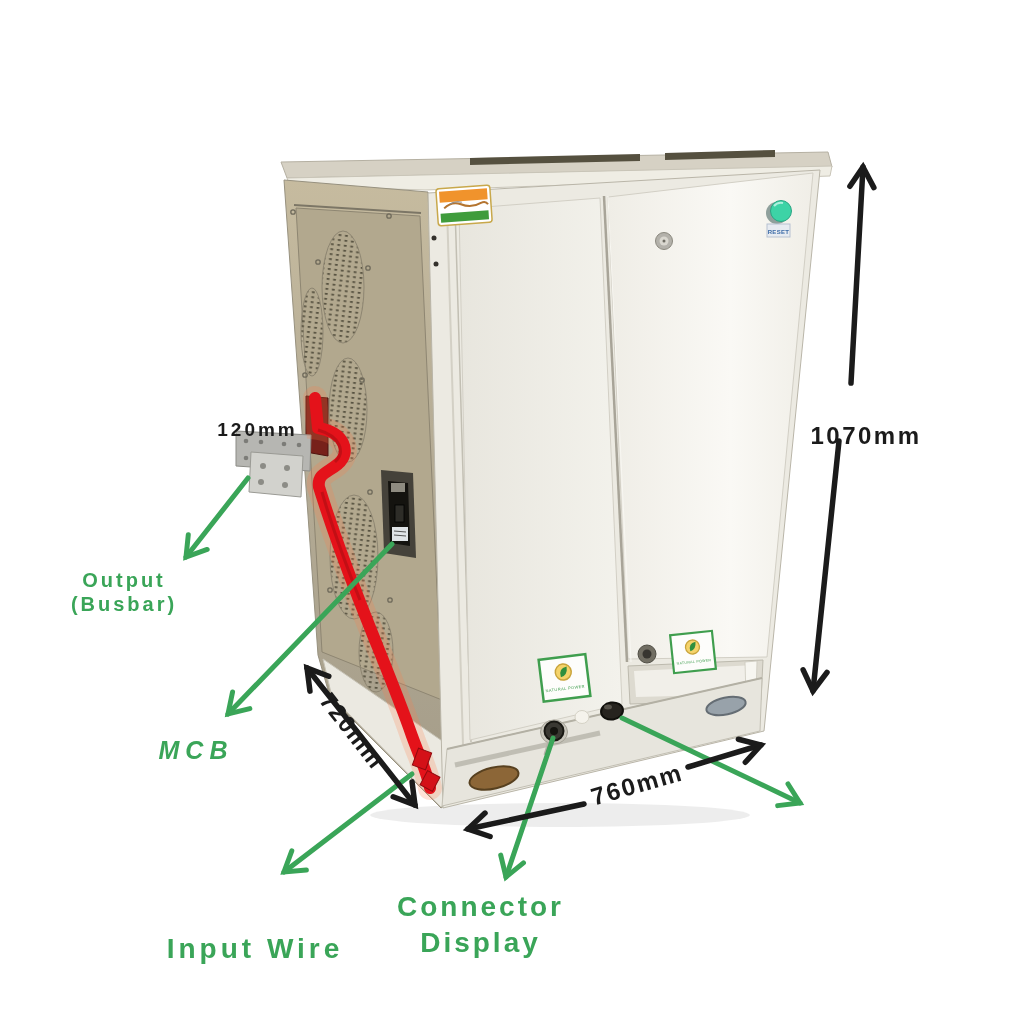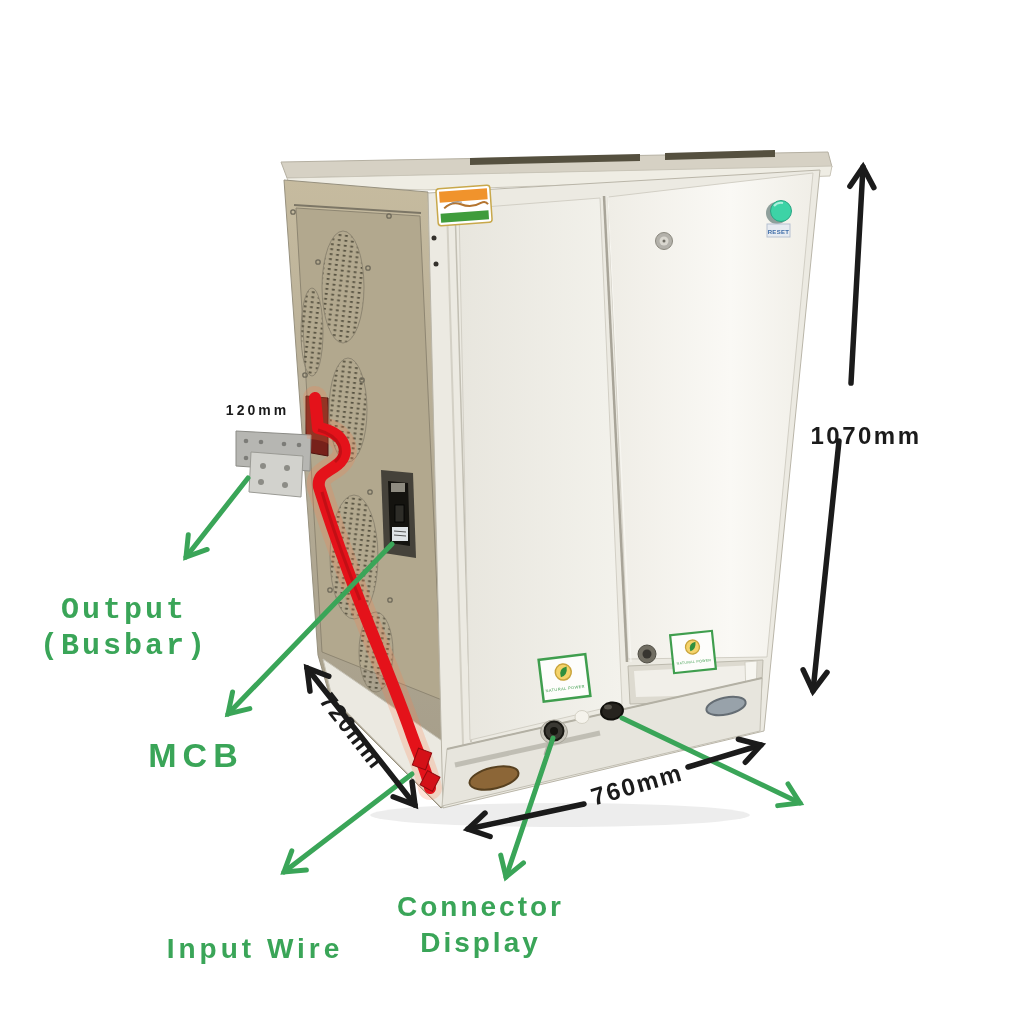--- a/index.html
+++ b/index.html
@@ -2,23 +2,23 @@
 <html><head>
 <meta charset="utf-8">
 <style>
   html,body{margin:0;padding:0;background:#ffffff;}
   .stage{position:relative;width:1024px;height:1024px;background:#ffffff;overflow:hidden;
          font-family:"Liberation Sans","DejaVu Sans",sans-serif;}
   .stage svg{position:absolute;left:0;top:0;}
   .label{position:absolute;font-weight:bold;text-align:center;line-height:1.2;}
   .green{color:#3aa558;}
   .black{color:#1b1b1b;}
-  .l-120   {left:210px;top:402px;width:95px; font-size:14px;letter-spacing:3px;}
-  .l-out   {left:34px; top:592px;width:180px;font-size:30px;  letter-spacing:3px;font-family:Liberation Mono, monospace;}
-  .l-mcb   {left:146px;top:735px;width:100px;font-size:34px;  letter-spacing:6px;}
+  .l-120   {left:210px;top:419px;width:95px; font-size:19px;letter-spacing:3px;}
+  .l-out   {left:34px; top:568px;width:180px;font-size:20px;  letter-spacing:3px;}
+  .l-mcb   {left:146px;top:735px;width:100px;font-size:25px;  letter-spacing:6px;font-style:italic;}
   .l-input {left:130px;top:884px;width:250px;font-size:28px;  letter-spacing:4px;margin-top:48px;}
   .l-disp  {left:368px;top:889px;width:225px;font-size:28px;  letter-spacing:3px;line-height:1.27;}
   .l-rs485 {left:775px;top:814px;width:130px;font-size:27px;  letter-spacing:2px;}
   .l-1070  {left:796px;top:390px;width:140px;font-size:24px;  letter-spacing:2.5px;margin-top:32px;}
   .l-760   {left:562px;top:770px;width:150px;font-size:24.5px;letter-spacing:2px;transform:rotate(-16deg);}
   .l-720   {left:282px;top:717px;width:140px;font-size:23.5px;letter-spacing:1.5px;transform:rotate(52deg);}
 </style>
 </head>
 <body>
 

